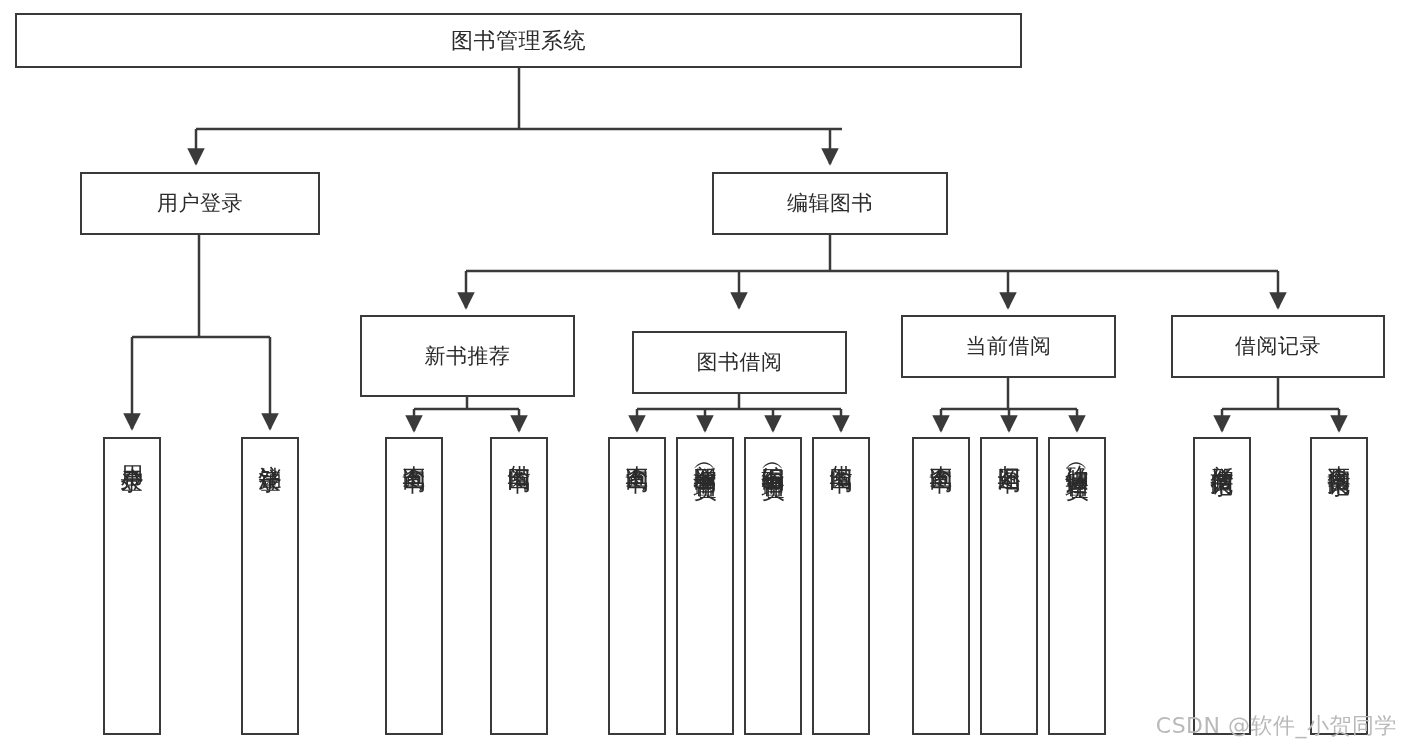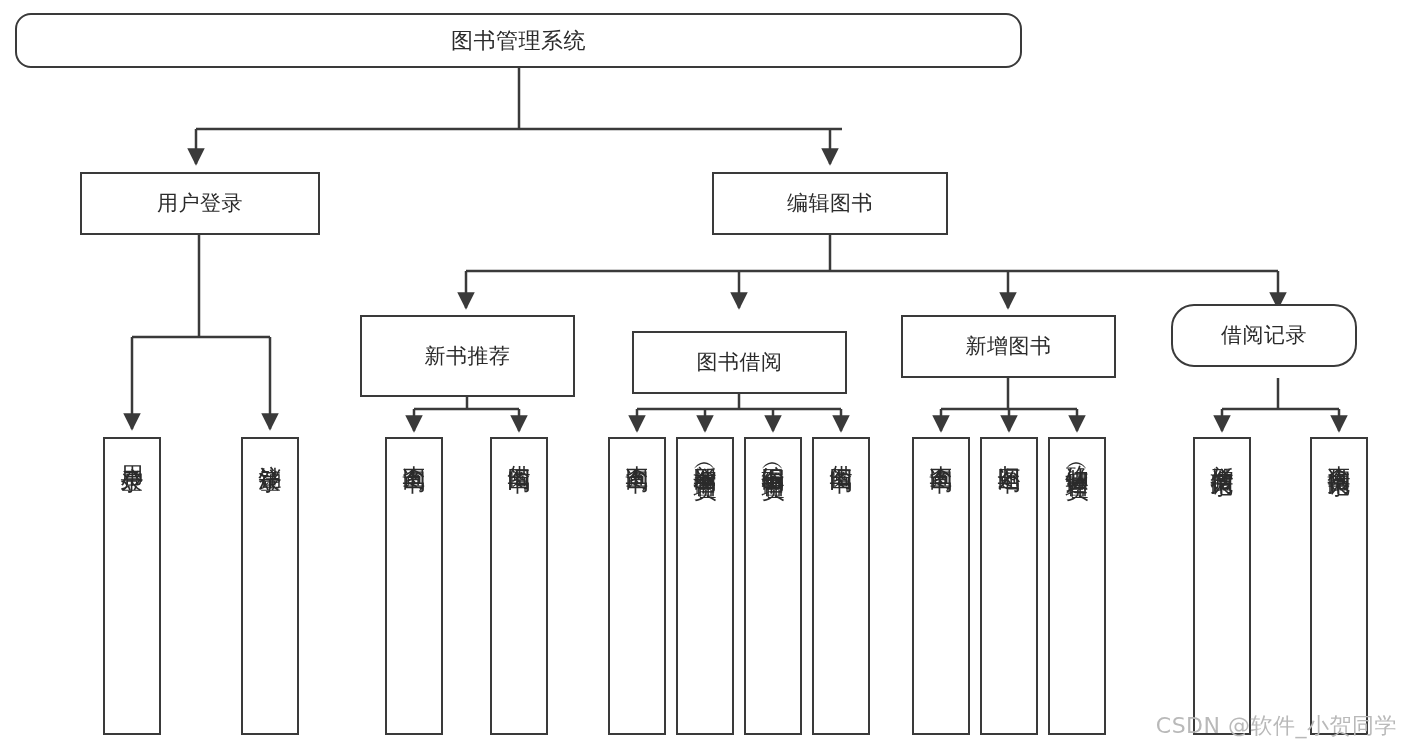--- a/index.html
+++ b/index.html
@@ -124,45 +124,45 @@
       <path d="M 1009 409 L 1009 431" marker-end="url(#arrow)"></path>
       <path d="M 1077 409 L 1077 431" marker-end="url(#arrow)"></path>
 
       <path d="M 1278 378 L 1278 409"></path>
       <path d="M 1222 409 L 1339 409"></path>
       <path d="M 1222 409 L 1222 431" marker-end="url(#arrow)"></path>
       <path d="M 1339 409 L 1339 431" marker-end="url(#arrow)"></path>
     </g>
   </svg>
 
-  <div class="node horiz root" style="left:15px; top:13px; width:1007px; height:55px;border-radius:16px;">
+  <div class="node horiz root" style="left:15px; top:13px; width:1007px; height:55px;">
     <span class="lbl">图书管理系统</span>
   </div>
 
   <div class="node horiz" style="left:80px; top:172px; width:240px; height:63px;">
     <span class="lbl">用户登录</span>
   </div>
 
   <div class="node horiz" style="left:712px; top:172px; width:236px; height:63px;">
     <span class="lbl">编辑图书</span>
   </div>
 
   <div class="node horiz" style="left:360px; top:315px; width:215px; height:82px;">
     <span class="lbl">新书推荐</span>
   </div>
 
   <div class="node horiz" style="left:632px; top:331px; width:215px; height:63px;">
     <span class="lbl">图书借阅</span>
   </div>
 
   <div class="node horiz" style="left:901px; top:315px; width:215px; height:63px;">
-    <span class="lbl">新增图书</span>
-  </div>
-
-  <div class="node horiz" style="left:1171px; top:304px; width:186px; height:63px;border-radius:23px;">
+    <span class="lbl">当前借阅</span>
+  </div>
+
+  <div class="node horiz" style="left:1171px; top:315px; width:214px; height:63px;">
     <span class="lbl">借阅记录</span>
   </div>
 
   <div class="node vert" style="left:103px; top:437px; width:58px; height:298px;">
     <span class="lbl">用户登录</span>
   </div>
 
   <div class="node vert" style="left:241px; top:437px; width:58px; height:298px;">
     <span class="lbl">注销登录</span>
   </div>

